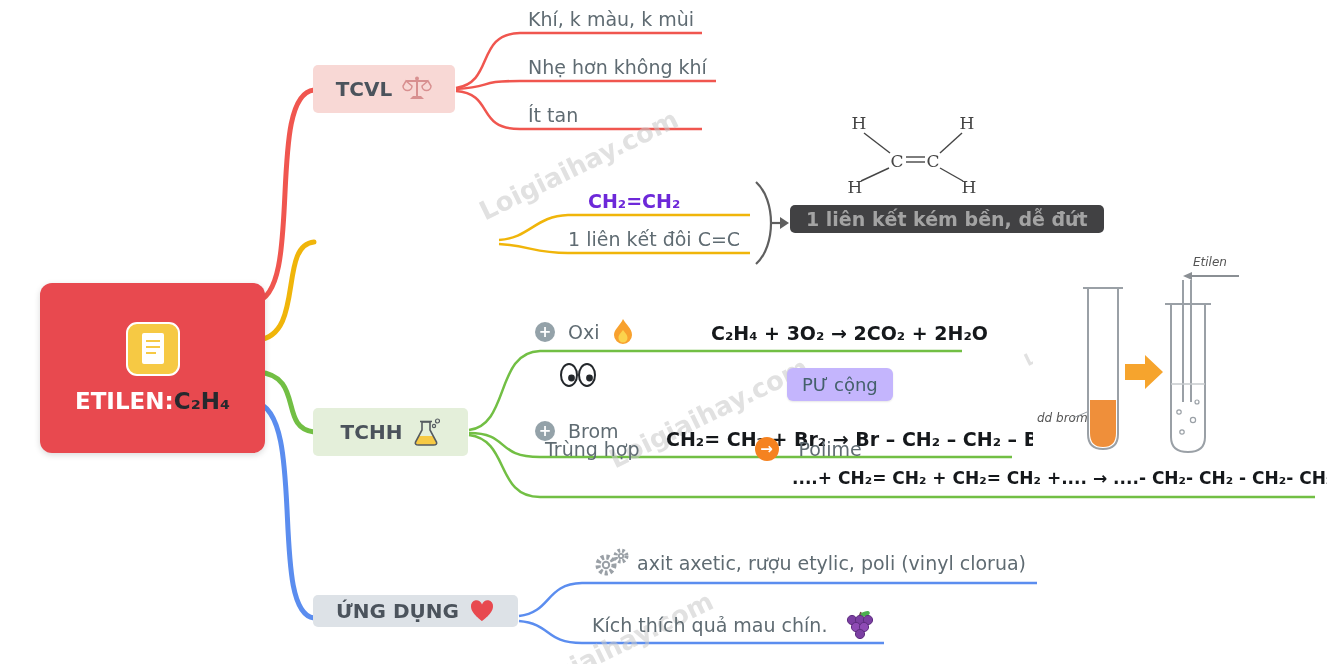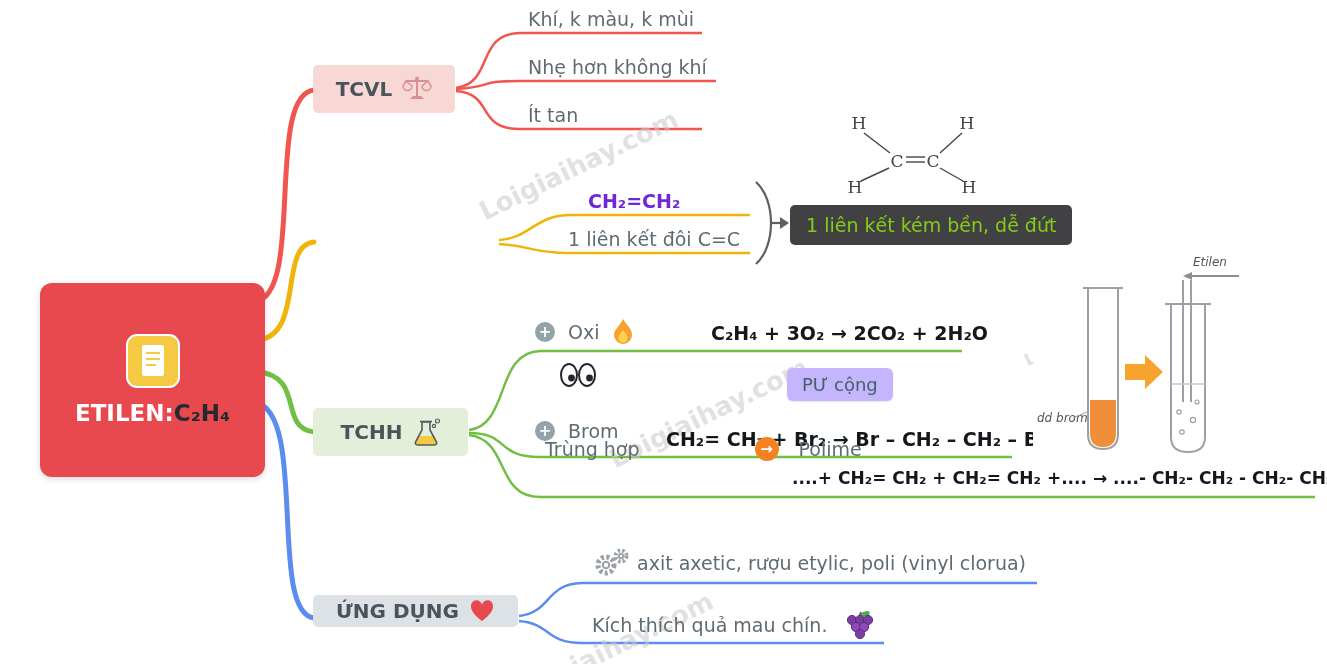--- a/index.html
+++ b/index.html
@@ -6,31 +6,31 @@
   body{font-family:"DejaVu Sans","Liberation Sans",sans-serif;}
   #canvas{position:relative;width:1327px;height:664px;overflow:hidden;background:#ffffff;}
   svg{display:block;}
   .abs{position:absolute;}
   .node{position:absolute;display:flex;align-items:center;justify-content:center;gap:10px;
         border-radius:5px;font-weight:bold;font-size:20px;color:#4b535c;}
   .node-tcvl{background:#f8d8d5;}
   .node-cautao{background:#cfe6ee;}
   .node-tchh{background:#e4efda;}
   .node-ungdung{background:#dde2e7;}
-  .center-node{position:absolute;left:40px;top:283px;width:225px;height:194px;background:#e8494f;
+  .center-node{position:absolute;left:40px;top:283px;width:225px;height:170px;background:#e8494f;
         border-radius:12px;display:flex;flex-direction:column;align-items:center;justify-content:center;
         gap:12px;box-shadow:0 2px 6px rgba(0,0,0,0.15);}
   .center-title{font-size:23px;font-weight:bold;}
   .center-title .t1{color:#ffffff;}
   .center-title .t2{color:#26292e;}
   .gray-text{color:#5f6b72;font-size:19px;white-space:nowrap;}
   .eq-text{color:#15181b;font-size:19px;font-weight:600;white-space:nowrap;}
   .bold-formula{color:#6d28d9;font-size:19px;font-weight:bold;white-space:nowrap;}
-  .badge-dark{position:absolute;left:790px;top:205px;background:#414143;color:#84cc16;
-        font-size:19px;font-weight:normal;padding:9px 16px;border-radius:5px;white-space:nowrap;}
+  .badge-dark{position:absolute;left:790px;top:205px;background:#414143;color:#a3a3a3;
+        font-size:19px;font-weight:bold;padding:3px 16px;border-radius:5px;white-space:nowrap;}
   .badge-pucong{position:absolute;left:787px;top:368px;background:#c4b5fd;color:#44606b;
         font-size:18px;padding:6px 15px;border-radius:6px;white-space:nowrap;box-shadow:0 1px 2px rgba(0,0,0,0.1);}
   .plus-icon{width:20px;height:20px;border-radius:50%;background:#94a2a9;color:#ffffff;
         display:inline-flex;align-items:center;justify-content:center;font-size:15px;font-weight:bold;flex:0 0 auto;}
   .circle-arrow{width:24px;height:24px;border-radius:50%;background:#f58220;color:#ffffff;
         display:inline-flex;align-items:center;justify-content:center;font-size:15px;font-weight:bold;flex:0 0 auto;}
   .row-flex{position:absolute;display:flex;align-items:center;}
   .wm{position:absolute;color:#c9c9c9;opacity:0.55;font-size:26px;font-weight:bold;
         transform:rotate(-26deg);pointer-events:none;white-space:nowrap;}
   .wm-small{font-size:17px;}

